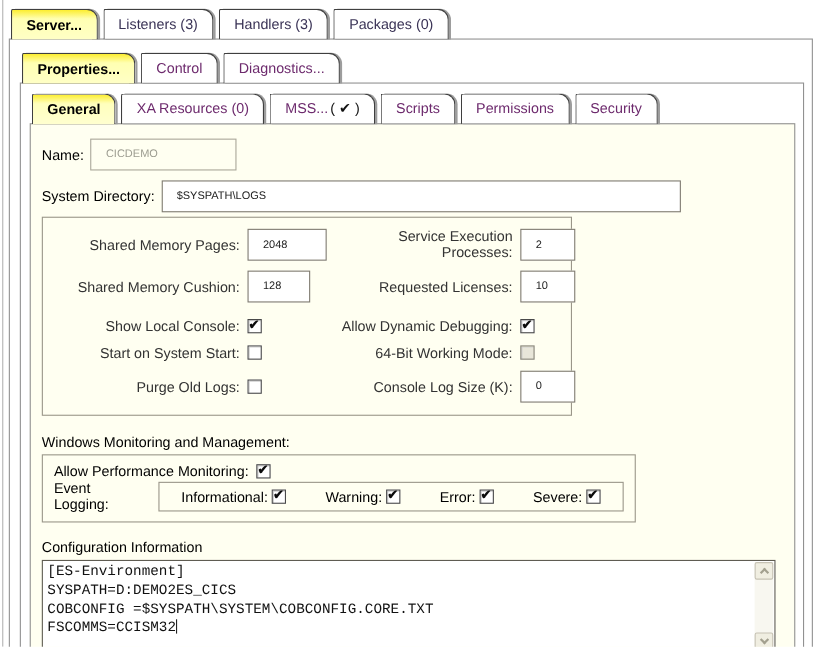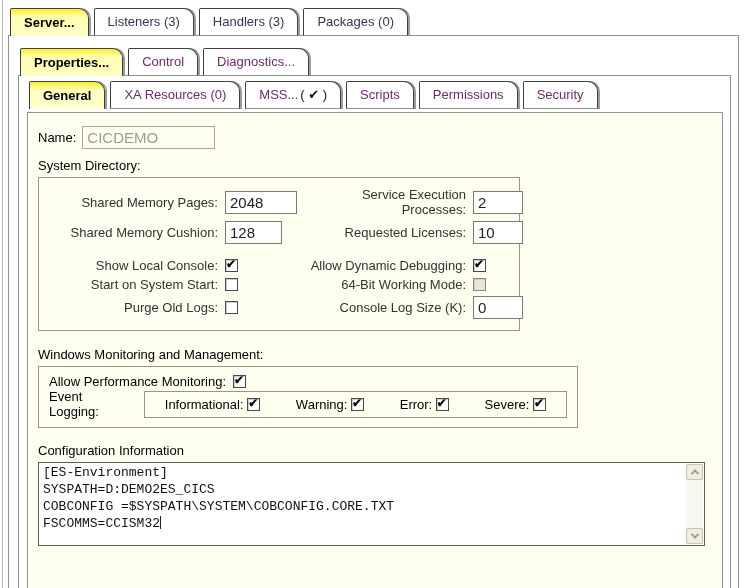--- a/index.html
+++ b/index.html
@@ -10,52 +10,52 @@
   .page-edge { position:absolute; left:2px; top:0; bottom:0; width:0;
                border-left:1px solid #b4b4b4; }
 
   
   .frame { position:absolute; border:1px solid #919191; background:#fff; }
   #frame-server { left:8px;  top:35px;  width:731px; bottom:-6px; }
   #frame-props  { left:18px; top:75px;  width:713px; bottom:-6px; }
   #frame-general{ left:27px; top:112px; width:696px; bottom:-6px; background:#fffff1; }
 
   
-  .tabrow { position:absolute; display:flex; align-items:center; gap:5px; z-index:6; }
+  .tabrow { position:absolute; display:flex; align-items:flex-start; gap:5px; z-index:6; }
   #tabs1 { left:10px; top:8px;  height:28px; }
   #tabs2 { left:20px; top:48px; height:28px; }
   #tabs3 { left:29px; top:85px; height:19px; }
   .tab { height:28px; display:flex; align-items:center; padding:0 13px 1px 13px;
          background:#ffffff; border:1px solid #3f3f3f; border-bottom:1px solid #919191;
          border-radius:2px 10px 0 0; box-shadow:2px 0 0 #9d9d9d; cursor:default;
          white-space:nowrap; }
   .tab .tlabel { color:#3a3356; }
   .tab.lvl23 .tlabel { color:#6d2a6d; }
   .tab .tcheck { color:#111; margin-left:2px; }
   .tab.active { background:linear-gradient(to bottom,#fced2e 0,#ffffb2 30%,#ffffc6 100%);
                 border-bottom:none; font-weight:bold; padding-bottom:0; }
   .tab.active .tlabel { color:#000; }
   #tabs3 .tab.active { background:linear-gradient(to bottom,#fced2e 0,#ffffbc 30%,#ffffd0 100%); }
 
   
   .content { position:relative; padding:13px 10px 0 10px; }
   .row { display:flex; align-items:center; }
   .lbl { color:#000000; }
-  input[type=text] { height:23px; border:1px solid #7f7b6f; background:#fff;
-         font-family:"Liberation Sans", sans-serif; font-size:15px; color:#222;
-         padding:1px 4px; }
+  input[type=text] { height:29px; border:1px solid #7f7b6f; background:#fff;
+         font-family:"Liberation Sans", sans-serif; font-size:10px; color:#222;
+         padding:1px 13px; }
   input.dis { background:#fffff1; color:#9c9c90; border-color:#aaa79a; }
   .w133{width:133px}.w472{width:472px}.w72{width:72px}.w57{width:57px}.w50{width:50px}
 
   .sect-title { margin-top:13px; }
 
   .groupbox { border:1px solid #9a9689; margin-top:4px; background:#fffff1; }
   #startup-box { width:482px; padding:9px 0 11px 0; }
   .sgrid { display:grid; grid-template-columns:186px 80px 168px 58px;
-           row-gap:4px; align-items:center; }
+           row-gap:9px; align-items:center; }
   .sgrid.checks { margin-top:14px; }
   .glabel { text-align:right; padding-right:7px; }
 
   
   .cb { display:inline-block; width:13px; height:13px; background:#fff;
         border:1px solid #494949; box-shadow:inset 1px 1px 0 #cfcfcf;
         position:relative; vertical-align:-2px; }
   .cb.checked::after { content:"✔"; position:absolute; left:0; top:-3px;
         font-size:12px; font-weight:bold; color:#0a0a0a; }
   .cb.disabled { background:#e8e6d9; border-color:#8a887c; }
@@ -140,20 +140,21 @@
 <div class="frame" id="frame-general">
   <div class="content">
 
     <div class="row">
       <span class="lbl" style="margin-right:6px;">Name:</span>
       <input type="text" class="dis w133" disabled="" value="CICDEMO" style="">
     </div>
 
     <div class="row" style="margin-top:9px;">
       <span class="lbl" style="margin-right:6px;">System Directory:</span>
+      <input type="text" class="w472" value="$SYSPATH\LOGS" style="">
     </div>
 
 
     <div class="groupbox" id="startup-box">
       <div class="sgrid">
         <span class="glabel">Shared Memory Pages:</span>
         <span><input type="text" class="w72" value="2048" style=""></span>
         <span class="glabel">Service Execution Processes:</span>
         <span><input type="text" class="w50" value="2" style=""></span>
 

